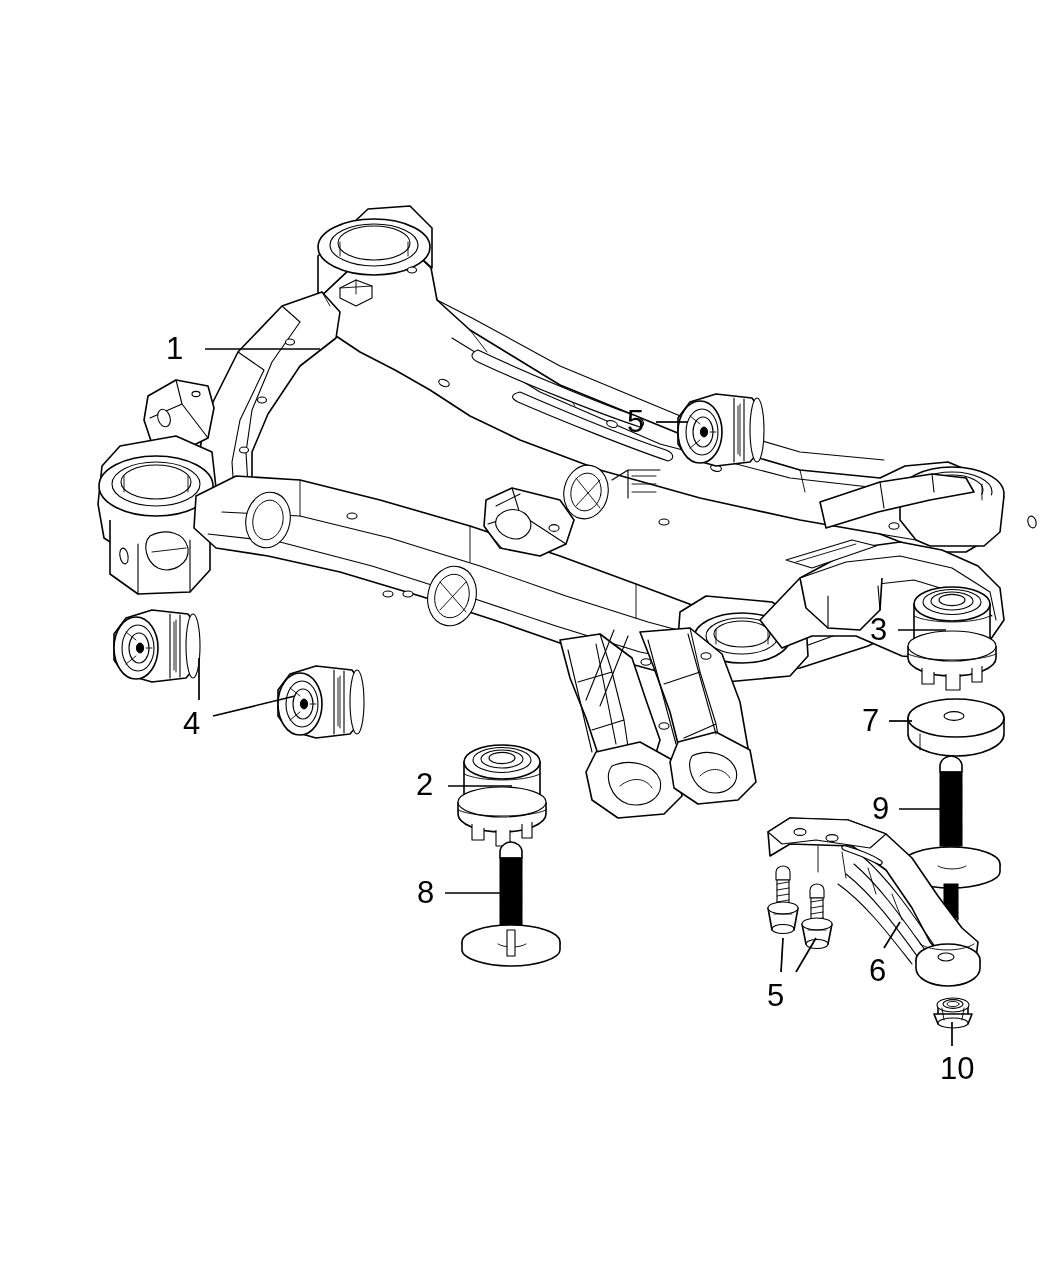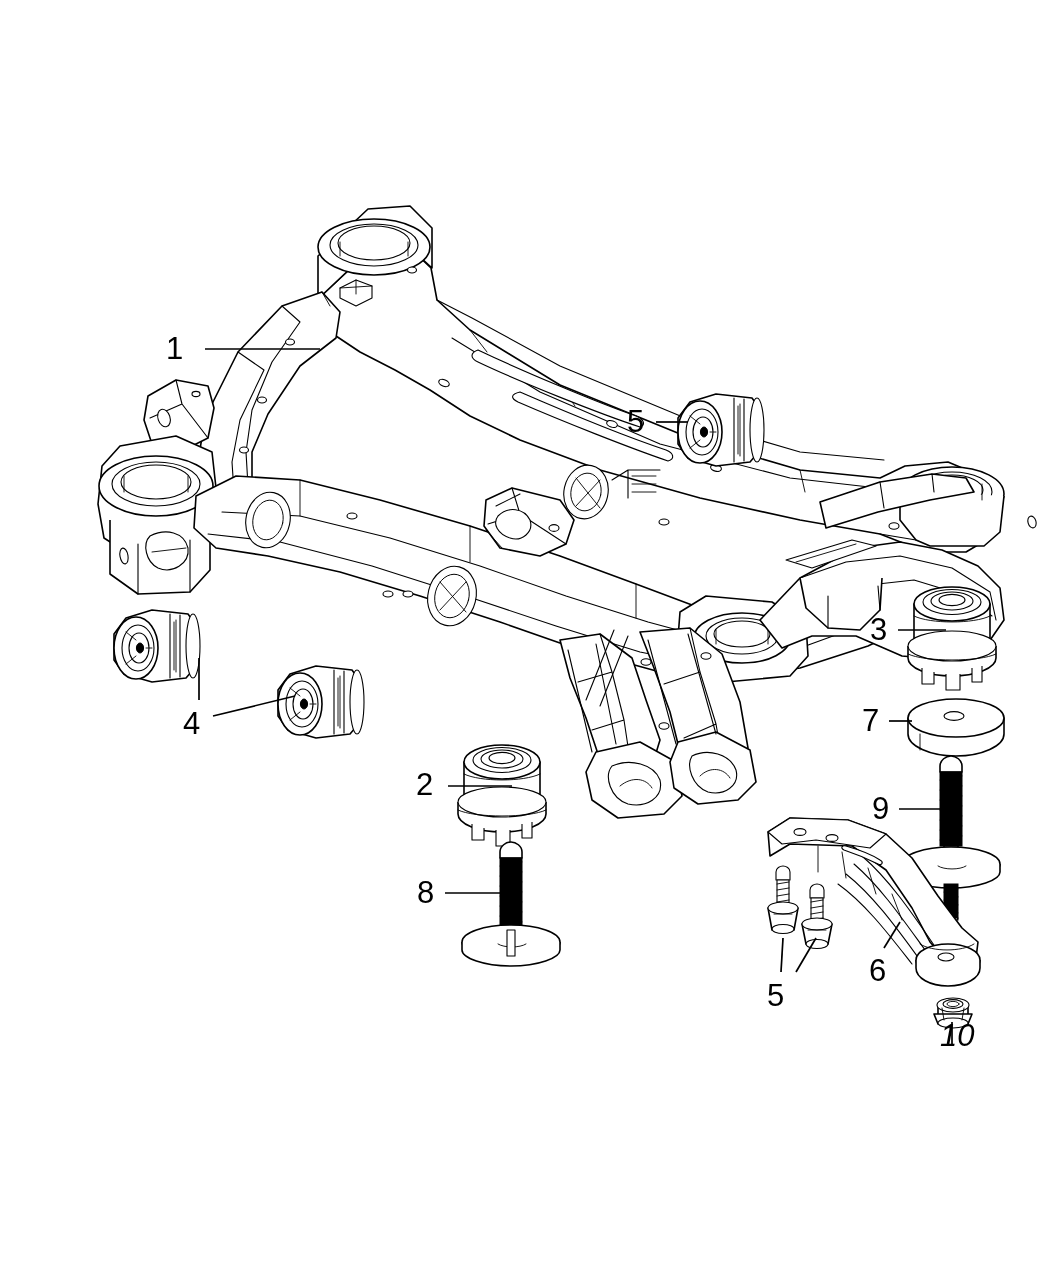--- a/index.html
+++ b/index.html
@@ -389,17 +389,17 @@
   <div id="callout-layer">
       <div class="callout-label" style="left: 166px; top: 333px;">1</div>
       <div class="callout-label" style="left: 416px; top: 769px;">2</div>
       <div class="callout-label" style="left: 870px; top: 614px;">3</div>
       <div class="callout-label" style="left: 183px; top: 708px;">4</div>
       <div class="callout-label" style="left: 627px; top: 406px;">5</div>
       <div class="callout-label" style="left: 869px; top: 955px;">6</div>
       <div class="callout-label" style="left: 862px; top: 705px;">7</div>
       <div class="callout-label" style="left: 417px; top: 877px;">8</div>
       <div class="callout-label" style="left: 872px; top: 793px;">9</div>
-      <div class="callout-label" style="left: 940px; top: 1020px; font-style: italic;">10</div>
+      <div class="callout-label" style="left: 940px; top: 1053px;">10</div>
       <div class="callout-label" style="left: 767px; top: 980px;">5</div>
     </div>
 
 </div>
 
 </body></html>

